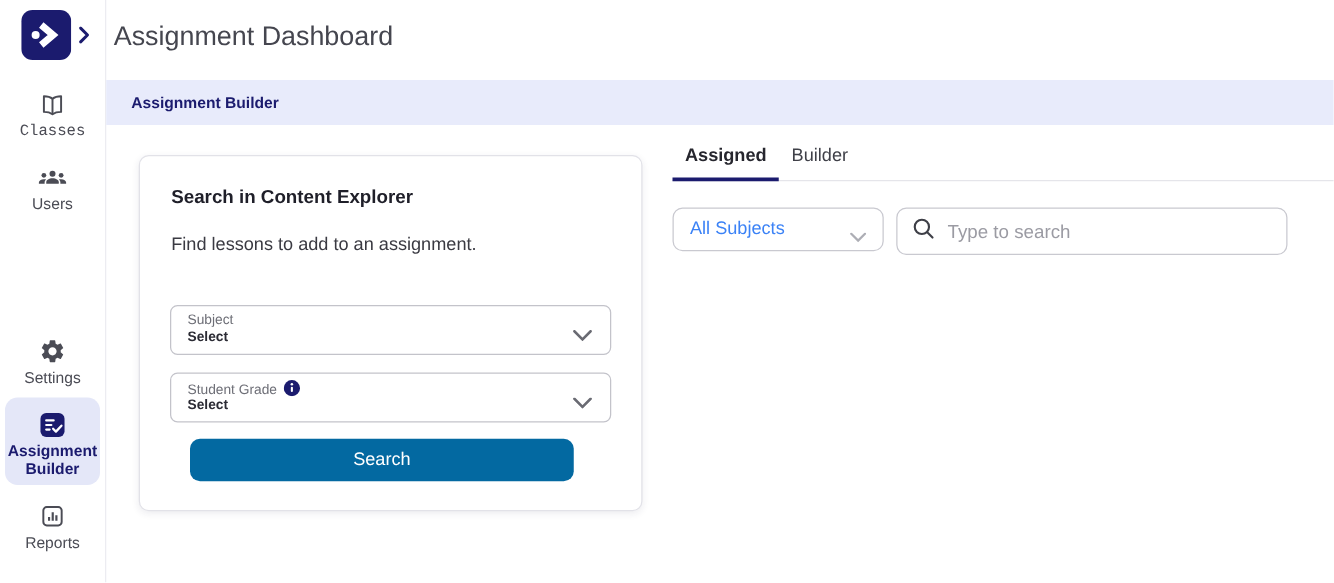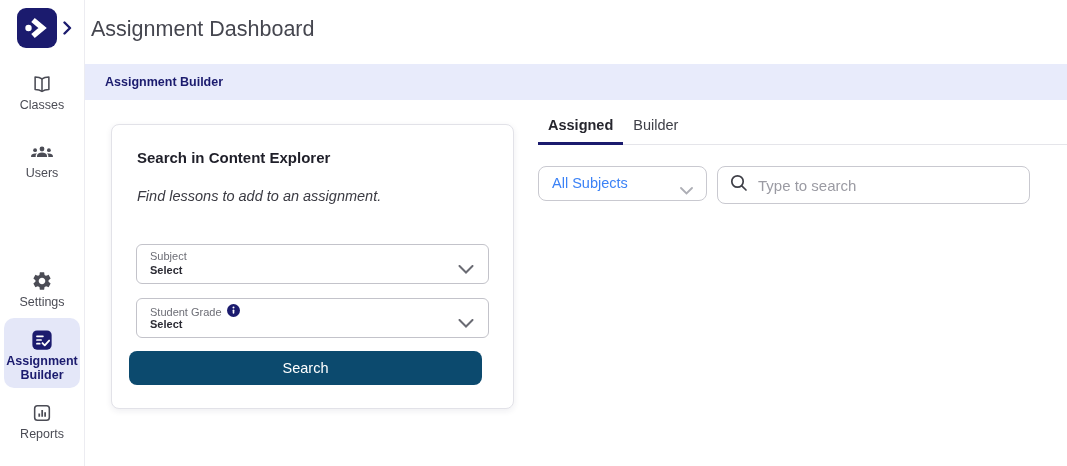--- a/index.html
+++ b/index.html
@@ -11,22 +11,22 @@
 
   
   .sidebar { position:absolute; left:0; top:0; width:85px; height:466px;
              background:#fff; border-right:1px solid #ececf1; }
   .logo-btn { position:absolute; left:17px; top:8px; width:40px; height:40px; cursor:pointer; }
   .collapse { position:absolute; left:63px; top:21px; cursor:pointer; }
   .nav-item { position:absolute; left:0; width:84px; text-align:center;
               color:#4b4c55; cursor:pointer; }
   .nav-item .icon svg { display:block; margin:0 auto; }
   .nav-label { display:block; font-size:12.5px; line-height:13.5px; margin-top:4px; }
-  .nav-classes  { top:73px; }
-  .nav-users    { top:141px; }
+  .nav-classes  { top:73px;font-family:Liberation Mono, monospace; }
+  .nav-users    { top:131px; }
   .nav-academic { top:193px; }
   .nav-settings { top:270px; }
   .nav-reports  { top:402px; }
   .nav-item.active { left:4px; width:76px; top:318px; height:70px;
       background:#e4e7f8; border-radius:10px; padding-top:11px;
       color:#1b1b6e; font-weight:700; }
 
   
   .page-title { position:absolute; left:91px; top:17px; font-size:21.5px;
                 font-weight:400; color:#45464f; }
@@ -34,32 +34,32 @@
             background:#e8ebfb; }
   .banner-label { position:absolute; left:20px; top:0; line-height:36px;
             font-size:12.5px; font-weight:700; color:#1b1b6e; }
 
   
   .card { position:absolute; left:111px; top:124px; width:403px; height:285px;
           background:#fff; border:1px solid #e2e2e8; border-radius:8px;
           box-shadow:0 2px 6px rgba(33,33,80,0.08); }
   .card-title { position:absolute; left:25px; top:24px; font-size:15px;
                 font-weight:700; color:#1f1f29; }
-  .card-desc  { position:absolute; left:25px; top:63px; font-size:14.5px; color:#3a3a42;font-style:italic; }
+  .card-desc  { position:absolute; left:25px; top:63px; font-size:14.5px; color:#3a3a42; }
   .select-box { position:absolute; left:24px; width:353px; height:40px;
                 border:1px solid #c3c3ca; border-radius:6px; background:#fff; cursor:pointer; }
   .select-subject { top:119px; }
   .select-grade   { top:173px; }
   .select-label { position:absolute; left:13px; top:5px; font-size:11px;
                   color:#6d6e76; display:flex; align-items:center; gap:5px; }
   .select-value { position:absolute; left:13px; top:19px; font-size:11px;
                   font-weight:700; color:#2b2b34; }
   .select-chevron { position:absolute; right:14px; top:15px; }
-  .search-btn { position:absolute; left:17px; top:226px; width:353px; height:34px;
-                background:#0c4a6e; border:none; border-radius:8px; color:#fff;
+  .search-btn { position:absolute; left:40px; top:226px; width:307px; height:34px;
+                background:#0369a1; border:none; border-radius:8px; color:#fff;
                 font-size:14.5px; font-family:inherit; cursor:default; }
 
   
   .tabs { position:absolute; left:538px; top:110px; width:529px; height:35px;
           border-bottom:1px solid #e5e5ea; display:flex; }
   .tab { padding:0 10px; line-height:31px; height:35px; font-size:14.5px;
          color:#3f4048; cursor:pointer; }
   .tab.active { font-weight:700; color:#26262e; border-bottom:3px solid #1b1b6e; }
   .subject-filter { position:absolute; left:538px; top:166px; width:169px; height:35px;
           border:1px solid #c9c9d0; border-radius:8px; background:#fff; cursor:pointer; }

